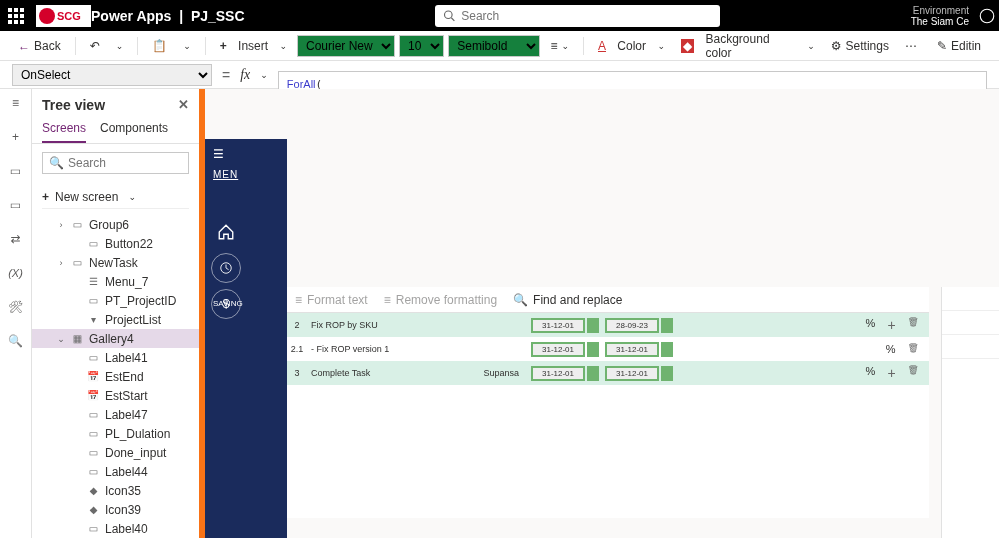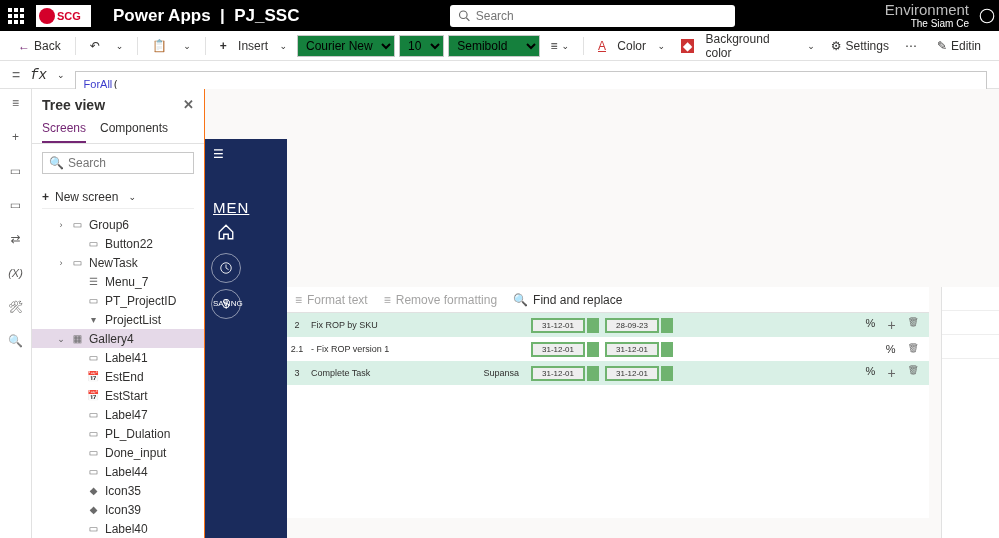--- a/index.html
+++ b/index.html
@@ -4,58 +4,58 @@
   <style>
     * { margin:0; padding:0; box-sizing:border-box; font-family:"Segoe UI",Arial,sans-serif; }
     body { width:999px; height:538px; background:#f3f3f3; overflow:hidden; font-size:12px; color:#323130; }
     .topbar { height:31px; background:#000; color:#fff; display:flex; align-items:center; }
     .waffle { width:32px; height:31px; display:flex; align-items:center; justify-content:center; cursor:pointer; }
     .waffle-grid { display:grid; grid-template-columns:repeat(3,4px); grid-template-rows:repeat(3,4px); gap:2px; }
     .waffle-grid span { background:#fff; width:4px; height:4px; }
     .logo { width:55px; height:22px; background:#fff; display:flex; align-items:center; margin-left:4px;}
     .logo-dot { width:16px; height:16px; border-radius:50%; background:#d4002a; margin-left:3px; }
     .logo-txt { color:#d4002a; font-weight:700; font-size:11px; margin-left:2px; }
-    .app-title { font-weight:600; font-size:17px; margin-left:22px; }
+    .app-title { font-weight:600; font-size:14px; }
     .searchwrap { flex:1; display:flex; justify-content:center; }
     .searchbox { width:285px; height:22px; background:#fff; border-radius:3px; display:flex; align-items:center; padding:0 8px; }
     .searchbox input { border:none; outline:none; width:100%; font-size:12px; margin-left:6px; }
     .env { margin-left:auto; text-align:right; padding-right:6px; font-size:10px; line-height:1.1; }
-    .env-lbl { color:#bdbdbd; font-size:15px;}
+    .env-lbl { color:#bdbdbd; font-size:10px;}
     .ribbon { height:30px; background:#fff; display:flex; align-items:center; border-bottom:1px solid #e1e1e1; padding:0 12px; gap:4px; }
     .rbtn { display:flex; align-items:center; gap:4px; padding:3px 6px; cursor:pointer; font-size:12px; border-radius:2px;}
     .sep { width:1px; height:18px; background:#e1e1e1; margin:0 4px;}
     .dropdown { height:22px; border:1px solid #c8c8c8; background:#15803d; font-size:12px; padding:0 4px;}
     .propbar { height:28px; background:#fff; display:flex; align-items:center; border-bottom:1px solid #e1e1e1; padding:0 12px; gap:10px; }
     .propbar select { width:200px; height:22px; border:1px solid #c8c8c8; font-size:12px; padding:0 4px; }
     .eq { color:#666; font-size:14px;}
-    .fx { font-style:italic; font-family:Liberation Mono, monospace; font-size:14px; }
+    .fx { font-style:italic; font-family:Liberation Serif, serif; font-size:14px; }
     .formula { flex:1; position:relative; }
     .formula-body { position:absolute; left:0; top:-4px; right:0; height:175px; background:#fff; border:1px solid #c8c8c8; padding:4px 8px; font-family:Consolas,monospace; font-size:11px; line-height:1.5; white-space:pre; overflow:hidden; }
     .formula-body .kw{ color:#3b3bcc; } .formula-body .gl{ color:#d17c14; text-decoration:underline wavy #e0a040; } .formula-body .mt{ color:#0b7285; text-decoration:underline wavy #6dc;} .formula-body .rec{ color:#a626a4;} .formula-body .sq{ text-decoration:underline wavy red; color:#a33;}
     .workspace { position:absolute; top:89px; left:0; right:0; bottom:0; display:flex; }
     .rail { width:32px; background:#fff; border-right:1px solid #e1e1e1; display:flex; flex-direction:column; align-items:center; padding-top:6px; gap:18px; }
     .rail-ic { width:16px; height:16px; opacity:.8; cursor:pointer; display:flex;align-items:center;justify-content:center;}
-    .treepanel { width:173px; background:#fff; border-right:1px solid #f97316; display:flex; flex-direction:column; }
+    .treepanel { width:173px; background:#fff; border-right:6px solid #f97316; display:flex; flex-direction:column; }
     .tree-hd { padding:8px 10px 4px; font-size:14px; font-weight:600; display:flex; justify-content:space-between; }
     .tabs { display:flex; padding:0 10px; gap:14px; font-size:12px; border-bottom:1px solid #e1e1e1; }
     .tab { padding:4px 0 6px; cursor:pointer; }
     .tab.active { color:#742774; border-bottom:2px solid #742774; }
     .tree-srch { margin:8px 10px; height:22px; border:1px solid #c8c8c8; display:flex; align-items:center; padding:0 6px;}
     .tree-srch input { border:none; outline:none; width:100%; font-size:12px; margin-left:4px;}
     .newscreen { margin:4px 10px 6px; padding:4px 0; display:flex; align-items:center; gap:6px; color:#323130; cursor:pointer; border-bottom:1px solid #eee;}
     .tree { flex:1; overflow-y:auto; font-size:12px; }
     .node { display:flex; align-items:center; gap:5px; height:19px; padding-left:8px; cursor:pointer; }
     .node.sel { background:#e5d9e8; }
     .chev { width:10px; text-align:center; color:#5c5c5c; font-size:9px;}
     .ic { width:13px; height:13px; display:flex; align-items:center; justify-content:center; color:#6b6b6b; font-size:10px;}
     .canvas { flex:1; position:relative; background:#faf9f8; }
     .app-nav { position:absolute; left:0; top:50px; bottom:0; width:82px; background:#1a2b5c; }
     .nav-top { height:72px; display:flex; flex-direction:column; align-items:flex-start; padding:8px; }
     .hamb { color:#fff; }
-    .nav-lbl { color:#fff; font-size:15px; margin-top:38px; letter-spacing:1px;text-decoration:underline;}
+    .nav-lbl { color:#fff; font-size:10px; margin-top:8px; letter-spacing:1px;text-decoration:underline;}
     .nav-btn { width:30px; height:30px; margin:6px 0 0 6px; display:flex; align-items:center; justify-content:center; }
     .nav-btn.round { border:1px solid rgba(255,255,255,.5); border-radius:50%; }
     .fbar { position:absolute; left:82px; right:70px; top:198px; height:26px; background:#fff; border-bottom:1px solid #e1e1e1; display:flex; align-items:center; padding:0 8px; gap:16px; font-size:12px; }
     .fbar-btn{ display:flex; align-items:center; gap:5px;}
     .dis { opacity:.45; }
     .grid { position:absolute; left:82px; right:70px; top:224px; bottom:20px; background:#fff; }
     .row { height:24px; display:flex; align-items:center; font-size:9px; font-family:Consolas,monospace; }
     .row.hl { background:#d9f0e6; }
     .row .num { width:20px; text-align:center; }
     .row .txt { flex:1; padding-left:4px;}
@@ -126,20 +126,21 @@
   <div class="sep"></div>
   <div class="rbtn"><span style="text-decoration:underline;color:#c33">A</span>&nbsp;<span>Color</span>&nbsp;<span style="font-size:9px">⌄</span></div>
   <div class="rbtn"><span style="background:#c33;color:#fff;padding:0 2px">◆</span>&nbsp;<span>Background color</span>&nbsp;<span style="font-size:9px">⌄</span></div>
   <div class="rbtn">⚙ <span>Settings</span></div>
   <div class="rbtn">⋯</div>
   <div style="flex:1"></div>
   <div class="rbtn">✎ <span>Editin</span></div>
 </div>
 
 <div class="propbar">
+  <select><option>OnSelect</option></select>
   <span class="eq">=</span>
   <span class="fx">fx</span>
     <span style="font-size:9px">⌄</span>
   <div class="formula">
     <div class="formula-body"><span class="kw">ForAll</span>(
     <span class="gl">Gallery4</span>.AllItems<span class="sq">,</span>
     <span class="kw">Patch</span>(
         <span class="mt">[@Main_Task]</span><span class="sq">,</span>
         <span class="kw">LookUp</span>(<span class="mt">[@Main_Task]</span>,ID =<span class="rec">ThisRecord</span>.ID)
         <span class="sq">,</span>

